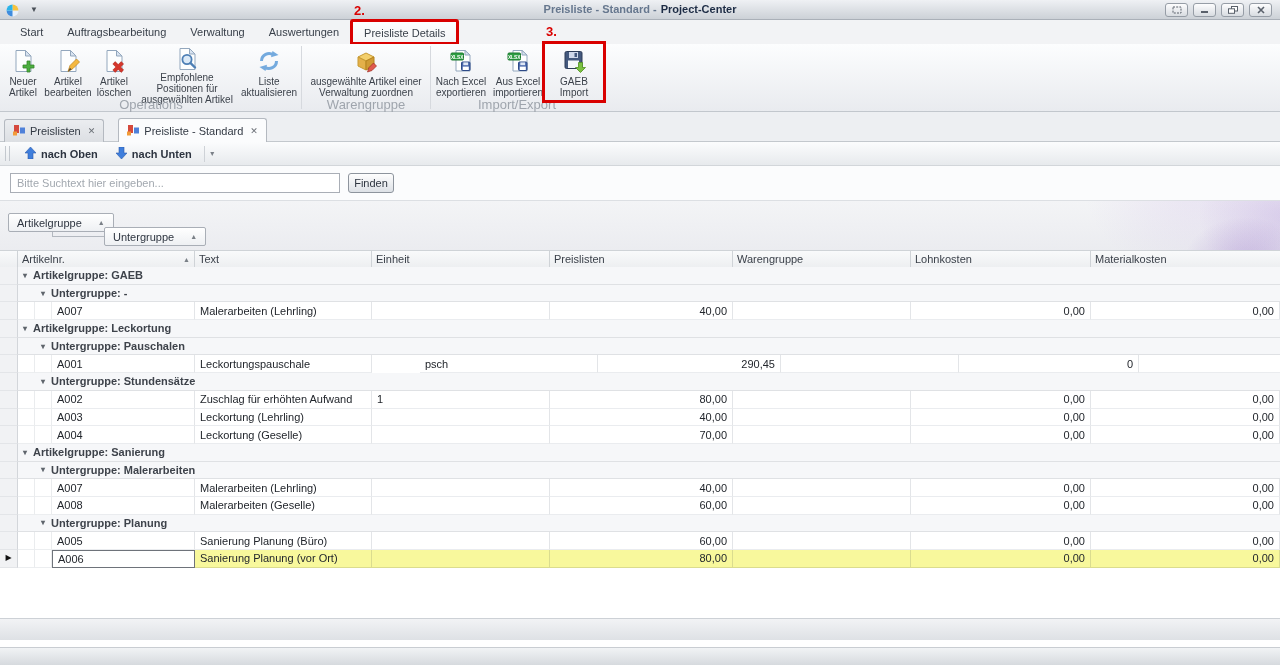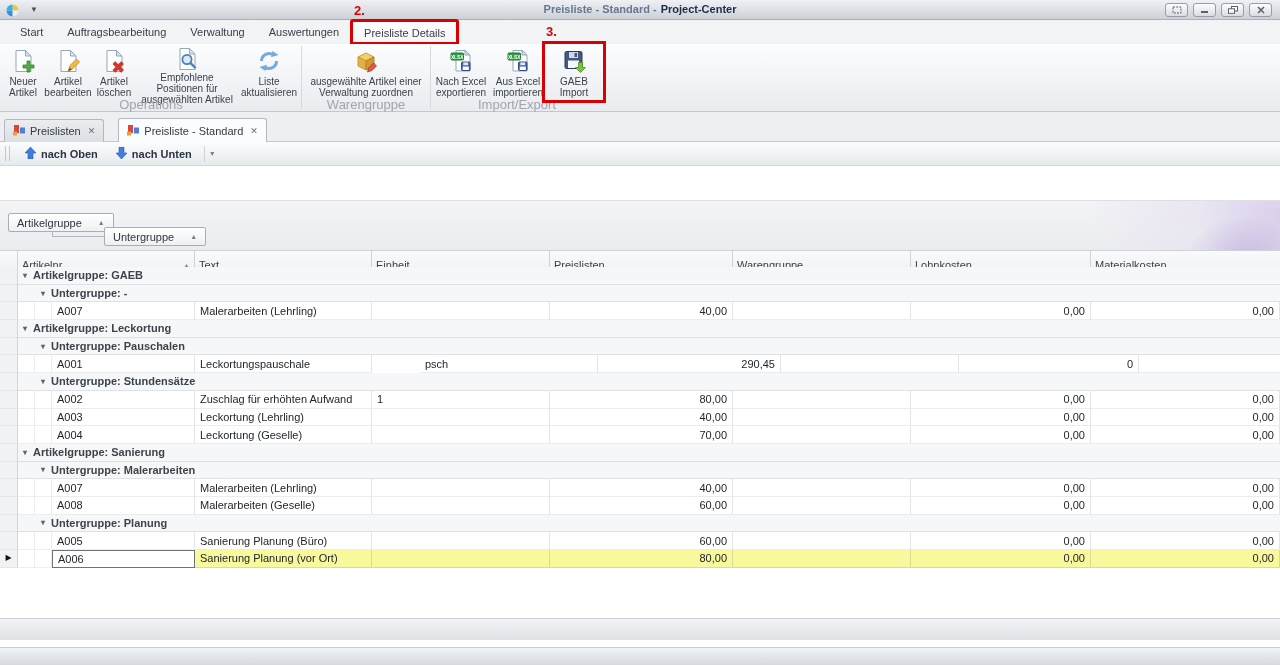--- a/index.html
+++ b/index.html
@@ -74,21 +74,21 @@
   .gbtn{position:absolute;height:19px;border:1px solid #a9aeb6;border-radius:2px;
     background:linear-gradient(#ffffff,#eef0f3);font-size:11px;color:#2e3540;
     display:flex;align-items:center;gap:16px;padding:0 8px}
   .gbtn .sort{font-size:7px;color:#7a8087}
   .gconn{position:absolute;left:52px;top:30px;width:52px;height:6px;border-left:1px solid #b3b8bf;border-bottom:1px solid #b3b8bf}
 
   
   .ghead{position:absolute;left:0;top:250px;width:1280px;height:17px;display:flex}
   .hc{border-top:1px solid #cfd3d7;border-right:1px solid #cfd3d7;border-bottom:1px solid #c4c9ce;
     background:linear-gradient(#f9fafb,#edeff1);font-size:11px;color:#3b414a;
-    padding:14px 4px;display:flex;align-items:center;white-space:nowrap;overflow:hidden}
+    padding:8px 4px;display:flex;align-items:center;white-space:nowrap;overflow:hidden}
   .hc .sort{font-size:7px;color:#7a8087;margin-left:auto}
   .gridbody{position:absolute;left:0;top:267px;width:1280px;height:351px;background:#fff}
   .grow{display:flex;height:17.7px;font-size:11px;color:#22262c}
   .ind{width:18px;flex:0 0 18px;background:#f1f2f4;border-right:1px solid #d3d6da;border-bottom:1px solid #e3e5e8;
     display:flex;align-items:center;justify-content:center}
   .rarrow{font-size:8px;color:#111;line-height:8px}
   .gcell{flex:1;background:#f6f7f9;border-bottom:1px solid #dfe1e4;display:flex;align-items:center;gap:6px;
     font-weight:bold;color:#3e434b;white-space:nowrap;overflow:hidden}
   .gtri{font-size:8px;color:#5f656c}
   .indent{width:17px;flex:0 0 17px;background:#fff;border-right:1px solid #eaecee;border-bottom:1px solid #eceef0}
@@ -336,20 +336,24 @@
       <span>
         <svg width="11" height="12" viewBox="0 0 11 12">
             <path d="M5.5 12L0 6h3V0h5v6h3z" fill="#3f7edc" stroke="#2c5cab" stroke-width="0.6"></path>
           </svg>
       </span>
       <span>nach Unten</span>
     </div>
     <div class="mdrop">▾</div>
   </div>
 
+  <div class="searchrow">
+    <input type="text" value="" placeholder="Bitte Suchtext hier eingeben..." style="">
+    <div class="findbtn">Finden</div>
+  </div>
 
   <div class="groupby">
     <div class="deco"></div>
     <div class="gconn"></div>
     <div class="gbtn" style="left:8px;top:12px">
       <span>Artikelgruppe</span>
       <span class="sort">▲</span>
     </div>
     <div class="gbtn" style="left:104px;top:26px">
       <span>Untergruppe</span>

